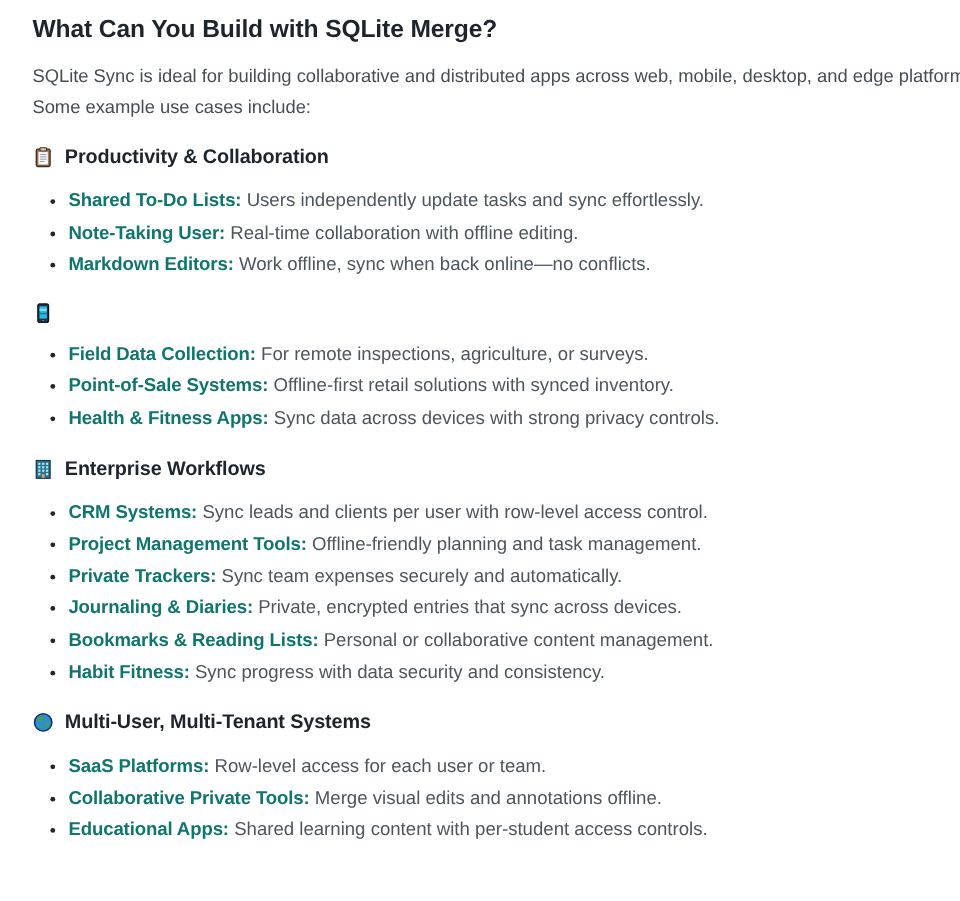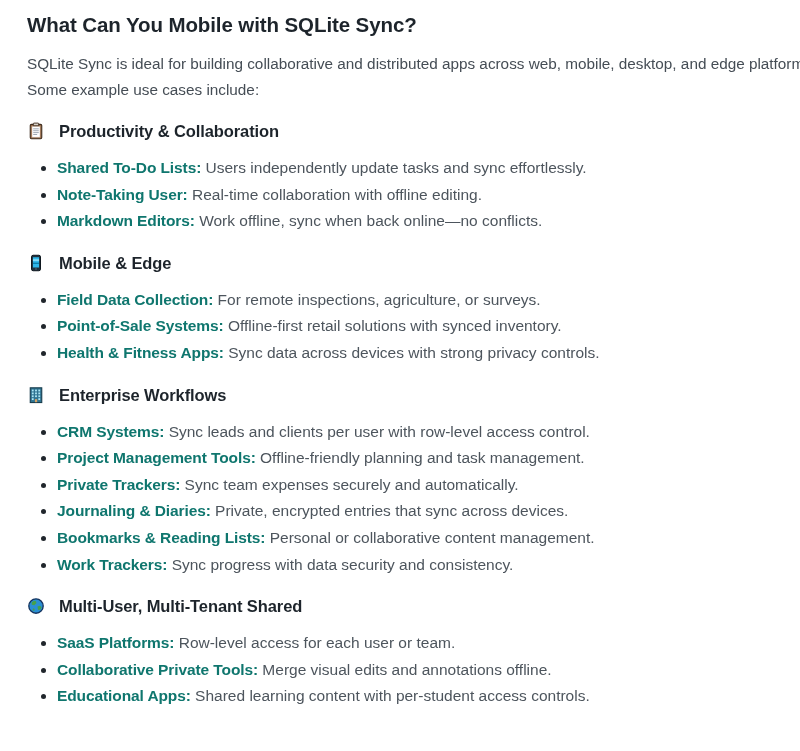--- a/index.html
+++ b/index.html
@@ -26,21 +26,21 @@
     margin: 0;
   }
   .intro .line {
     display: block;
     line-height: 26px;
     white-space: nowrap;
   }
   h3.section-heading {
     display: flex;
     align-items: center;
-    gap: 14px;
+    gap: 9px;
     font-size: 16.5px;
     font-weight: 700;
     color: #1d242b;
     letter-spacing: -0.1px;
     line-height: 22px;
     margin: 17px 0 13px 0;
   }
   h3.section-heading .icon {
     display: inline-flex;
     width: 18px; height: 18px;
@@ -63,21 +63,21 @@
     color: #0f766e;
     font-weight: 700;
     letter-spacing: -0.1px;
   }
 </style>
 </head>
 <body>
 
 <div class="doc">
 
-  <h2 class="page-title">What Can You Mobile with SQLite Sync?</h2>
+  <h2 class="page-title">What Can You Build with SQLite Merge?</h2>
 
   <p class="intro">
     <span class="line">SQLite Sync is ideal for building collaborative and distributed apps across web, mobile, desktop, and edge platforms.</span>
     <span class="line">Some example use cases include:</span>
   </p>
 
   <section>
     <h3 class="section-heading">
       <span class="icon">
         <svg viewBox="0 0 20 20" aria-hidden="true">
@@ -103,21 +103,20 @@
     <h3 class="section-heading">
       <span class="icon">
         <svg viewBox="0 0 20 20" aria-hidden="true">
           <rect x="5" y="1.4" width="10" height="17.2" rx="1.8" fill="#20303d" stroke="#0d161d" stroke-width="1.1"></rect>
           <rect x="6.6" y="3.6" width="6.8" height="11.4" fill="#2fb7ea"></rect>
           <rect x="6.6" y="5.8" width="6.8" height="2.1" fill="#86dcf8"></rect>
           <rect x="6.6" y="9.6" width="6.8" height="1.5" fill="#0d7fae"></rect>
           <rect x="8.9" y="16.2" width="2.2" height="1" rx="0.5" fill="#5c7585"></rect>
         </svg>
       </span>
-      <span>Mobile &amp; Edge</span>
     </h3>
     <ul class="use-cases">
       <li><strong>Field Data Collection:</strong> <span>For remote inspections, agriculture, or surveys.</span></li>
       <li><strong>Point-of-Sale Systems:</strong> <span>Offline-first retail solutions with synced inventory.</span></li>
       <li><strong>Health &amp; Fitness Apps:</strong> <span>Sync data across devices with strong privacy controls.</span></li>
     </ul>
   </section>
 
   <section>
     <h3 class="section-heading">
@@ -146,35 +145,35 @@
       <li><strong>CRM Systems:</strong> <span>Sync leads and clients per user with row-level access control.</span></li>
       <li><strong>Project Management Tools:</strong> <span>Offline-friendly planning and task management.</span></li>
       <li><strong>Private Trackers:</strong> <span>Sync team expenses securely and automatically.</span></li>
     </ul>
   </section>
 
   <section>
     <ul class="use-cases">
       <li><strong>Journaling &amp; Diaries:</strong> <span>Private, encrypted entries that sync across devices.</span></li>
       <li><strong>Bookmarks &amp; Reading Lists:</strong> <span>Personal or collaborative content management.</span></li>
-      <li><strong>Work Trackers:</strong> <span>Sync progress with data security and consistency.</span></li>
+      <li><strong>Habit Fitness:</strong> <span>Sync progress with data security and consistency.</span></li>
     </ul>
   </section>
 
   <section>
     <h3 class="section-heading">
       <span class="icon">
         <svg viewBox="0 0 20 20" aria-hidden="true">
           <circle cx="10" cy="10" r="8" fill="#2a8fd4" stroke="#15345f" stroke-width="1.5"></circle>
           <path d="M5.2 6.2 q2 -2.4 4.4 -1.8 l1 2.2 -2.4 2.6 -2.8 -0.6 z" fill="#46a14a"></path>
           <path d="M11.6 10.6 l2.8 -1 1.8 1.8 -1.2 2.6 -2.6 0.4 z" fill="#46a14a"></path>
           <path d="M6.8 12.4 l1.8 1 -0.6 2.2 -1.8 -1 z" fill="#46a14a"></path>
         </svg>
       </span>
-      <span>Multi-User, Multi-Tenant Shared</span>
+      <span>Multi-User, Multi-Tenant Systems</span>
     </h3>
     <ul class="use-cases">
       <li><strong>SaaS Platforms:</strong> <span>Row-level access for each user or team.</span></li>
       <li><strong>Collaborative Private Tools:</strong> <span>Merge visual edits and annotations offline.</span></li>
       <li><strong>Educational Apps:</strong> <span>Shared learning content with per-student access controls.</span></li>
     </ul>
   </section>
 
 </div>
 

